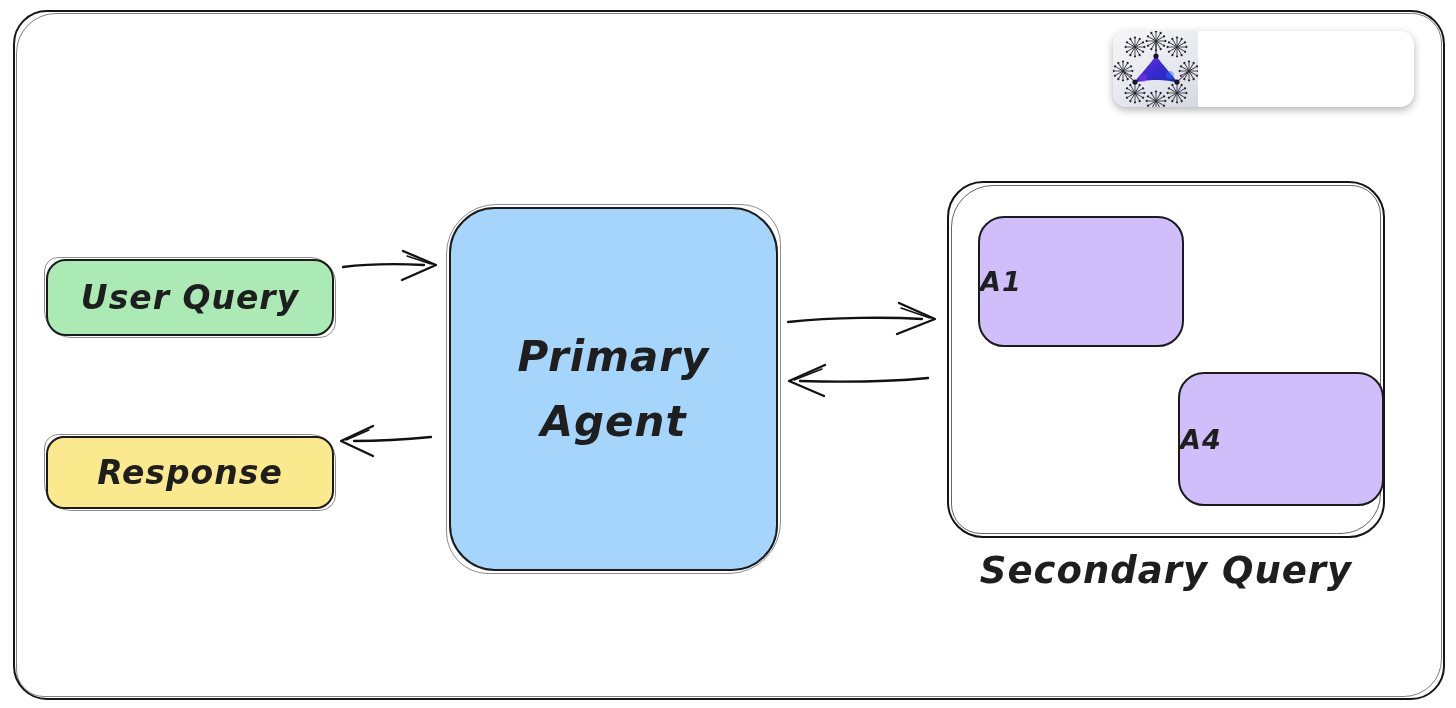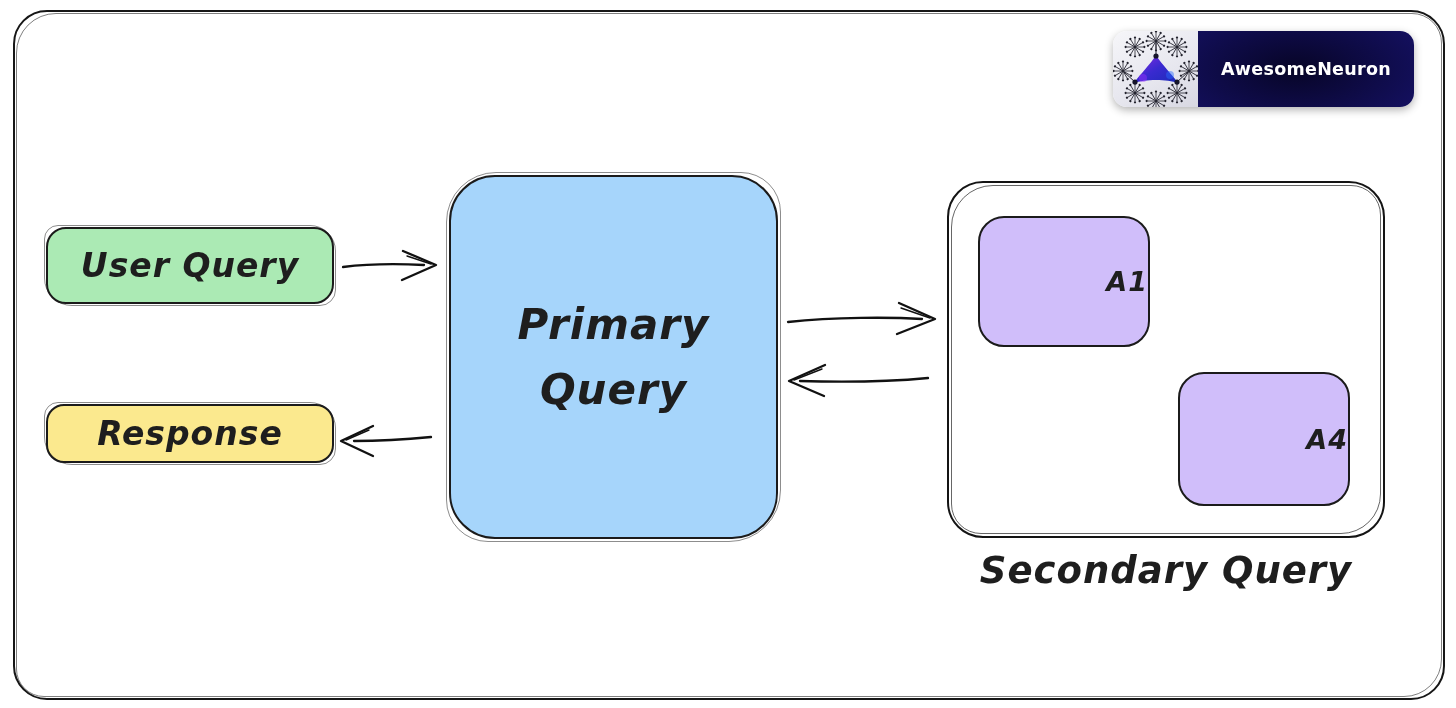--- a/index.html
+++ b/index.html
@@ -31,47 +31,47 @@
     background:radial-gradient(130% 180% at 45% 50%, #070527 0%, #151165 55%, #2d27a6 100%);
     display:flex;align-items:center;justify-content:center;
   }
   .logo-banner span{color:#ffffff;font-weight:bold;font-size:17.5px;letter-spacing:.3px;}
 
   
   .hand{font-style:italic;font-weight:600;color:#1e1e1e;letter-spacing:1px;}
 
   .node{
     position:absolute;display:flex;align-items:center;justify-content:center;
-    border:2.6px solid #1b1b1b;box-sizing:border-box;
+    border:2.6px solid #1b1b1b;box-sizing:border-box;margin-top:32px;
   }
   .node::before{ 
     content:"";position:absolute;inset:-4px;border:1.5px solid rgba(27,27,27,.5);
     border-radius:14px 26px 16px 28px;pointer-events:none;
   }
   .user-query{left:46px;top:227px;width:288px;height:77px;background:#abeab4;border-radius:20px;font-size:33px;}
-  .response{left:46px;top:404px;width:288px;height:59px;background:#fbe98e;border-radius:18px;font-size:33px;}
+  .response{left:46px;top:404px;width:288px;height:73px;background:#fbe98e;border-radius:18px;font-size:33px;}
   .primary{
     left:449px;top:175px;width:329px;height:364px;background:#a6d5fb;
     border-radius:46px;border-width:2.8px;font-size:42px;text-align:center;
   }
   .primary::before{border-radius:50px 40px 52px 42px;inset:-5px;}
   .primary .lbl{width:240px;line-height:1.55;}
 
   .sec-group{
     position:absolute;left:947px;top:181px;width:438px;height:357px;background:#ffffff;
     border:2.6px solid #141414;border-radius:36px;box-sizing:border-box;
   }
   .sec-group::before{
     content:"";position:absolute;inset:2px;border:1.4px solid rgba(20,20,20,.65);
     border-radius:42px 30px 40px 30px;pointer-events:none;
   }
   .agent{
-    position:absolute;width:172px;height:131px;background:#d0befa;
+    position:absolute;width:206px;height:131px;background:#d0befa;
     border:2.4px solid #1b1b1b;border-radius:26px;box-sizing:border-box;
-    display:flex;align-items:center;justify-content:flex-end;font-size:27px;
+    display:flex;align-items:center;justify-content:flex-start;font-size:27px;
   }
   .agent.a1{left:29px;top:33px;}
   .agent.a2{left:229px;top:33px;}
   .agent.a3{left:29px;top:189px;height:134px;}
   .agent.a4{left:229px;top:189px;height:134px;}
 
   .sec-label{
     position:absolute;left:947px;top:549px;width:438px;text-align:center;font-size:37px;
   }
 
@@ -126,35 +126,32 @@
         <line x1="22" y1="51" x2="11" y2="41" stroke="#23232e" stroke-width="1"></line>
         <line x1="64" y1="51" x2="75" y2="41" stroke="#23232e" stroke-width="1"></line>
         <path d="M43,24 C49,34 58,42 65,52 C54,48 32,48 21,52 C28,42 37,34 43,24 Z" fill="url(#ng)"></path>
         <circle cx="30" cy="47" r="4" fill="#9b30ff" opacity="0.45"></circle>
         <circle cx="57" cy="44" r="4" fill="#2b6bff" opacity="0.45"></circle>
         <circle cx="43" cy="25" r="2.6" fill="#15152a"></circle>
         <circle cx="22" cy="51" r="2.6" fill="#15152a"></circle>
         <circle cx="64" cy="51" r="2.6" fill="#15152a"></circle>
       </svg>
     </div>
-    <div class="logo-banner">
-      <span>AwesomeNeuron</span>
-    </div>
   </div>
 
   <div class="node user-query hand">
     <span>User Query</span>
   </div>
 
   <div class="node response hand">
     <span>Response</span>
   </div>
 
   <div class="node primary hand">
-    <span class="lbl">Primary Query</span>
+    <span class="lbl">Primary Agent</span>
   </div>
 
   <div class="sec-group">
     <div class="agent a1 hand">
       <span>A1</span>
     </div>
     <div class="agent a4 hand">
       <span>A4</span>
     </div>
   </div>

